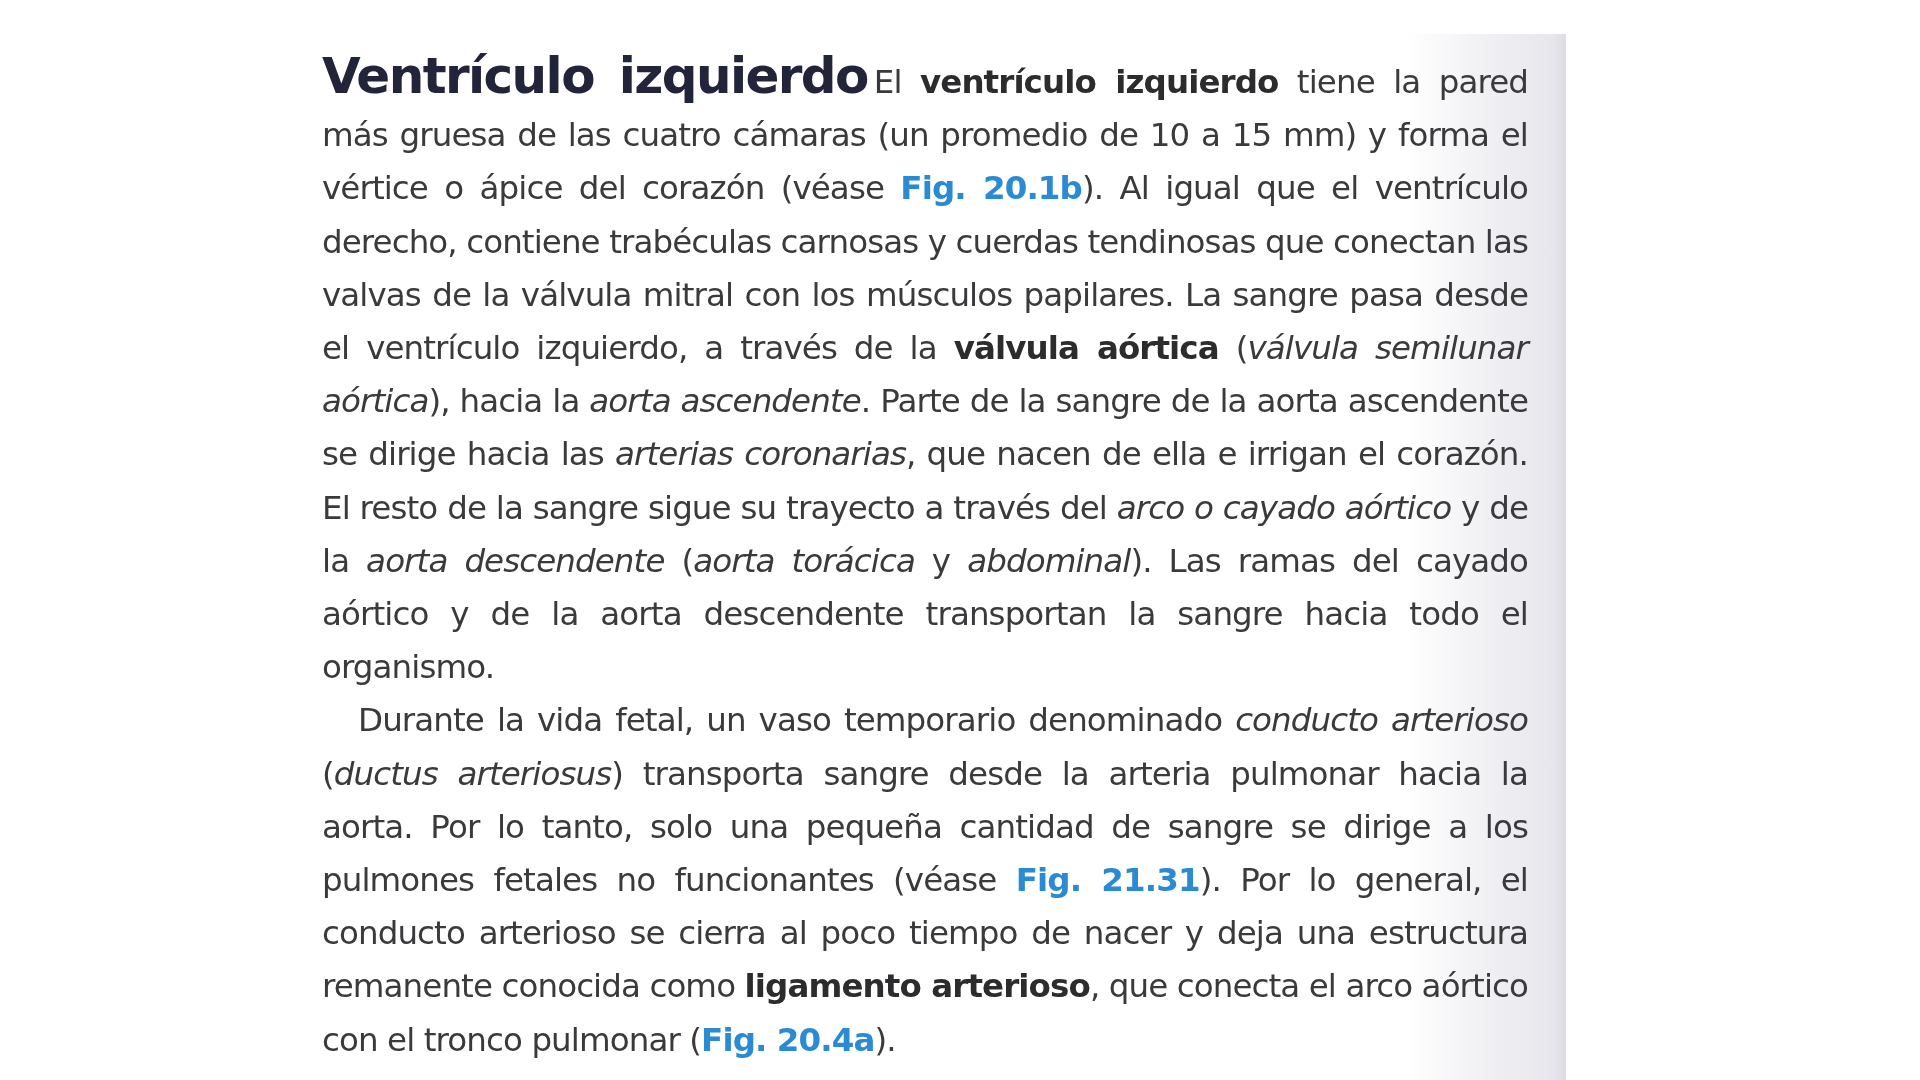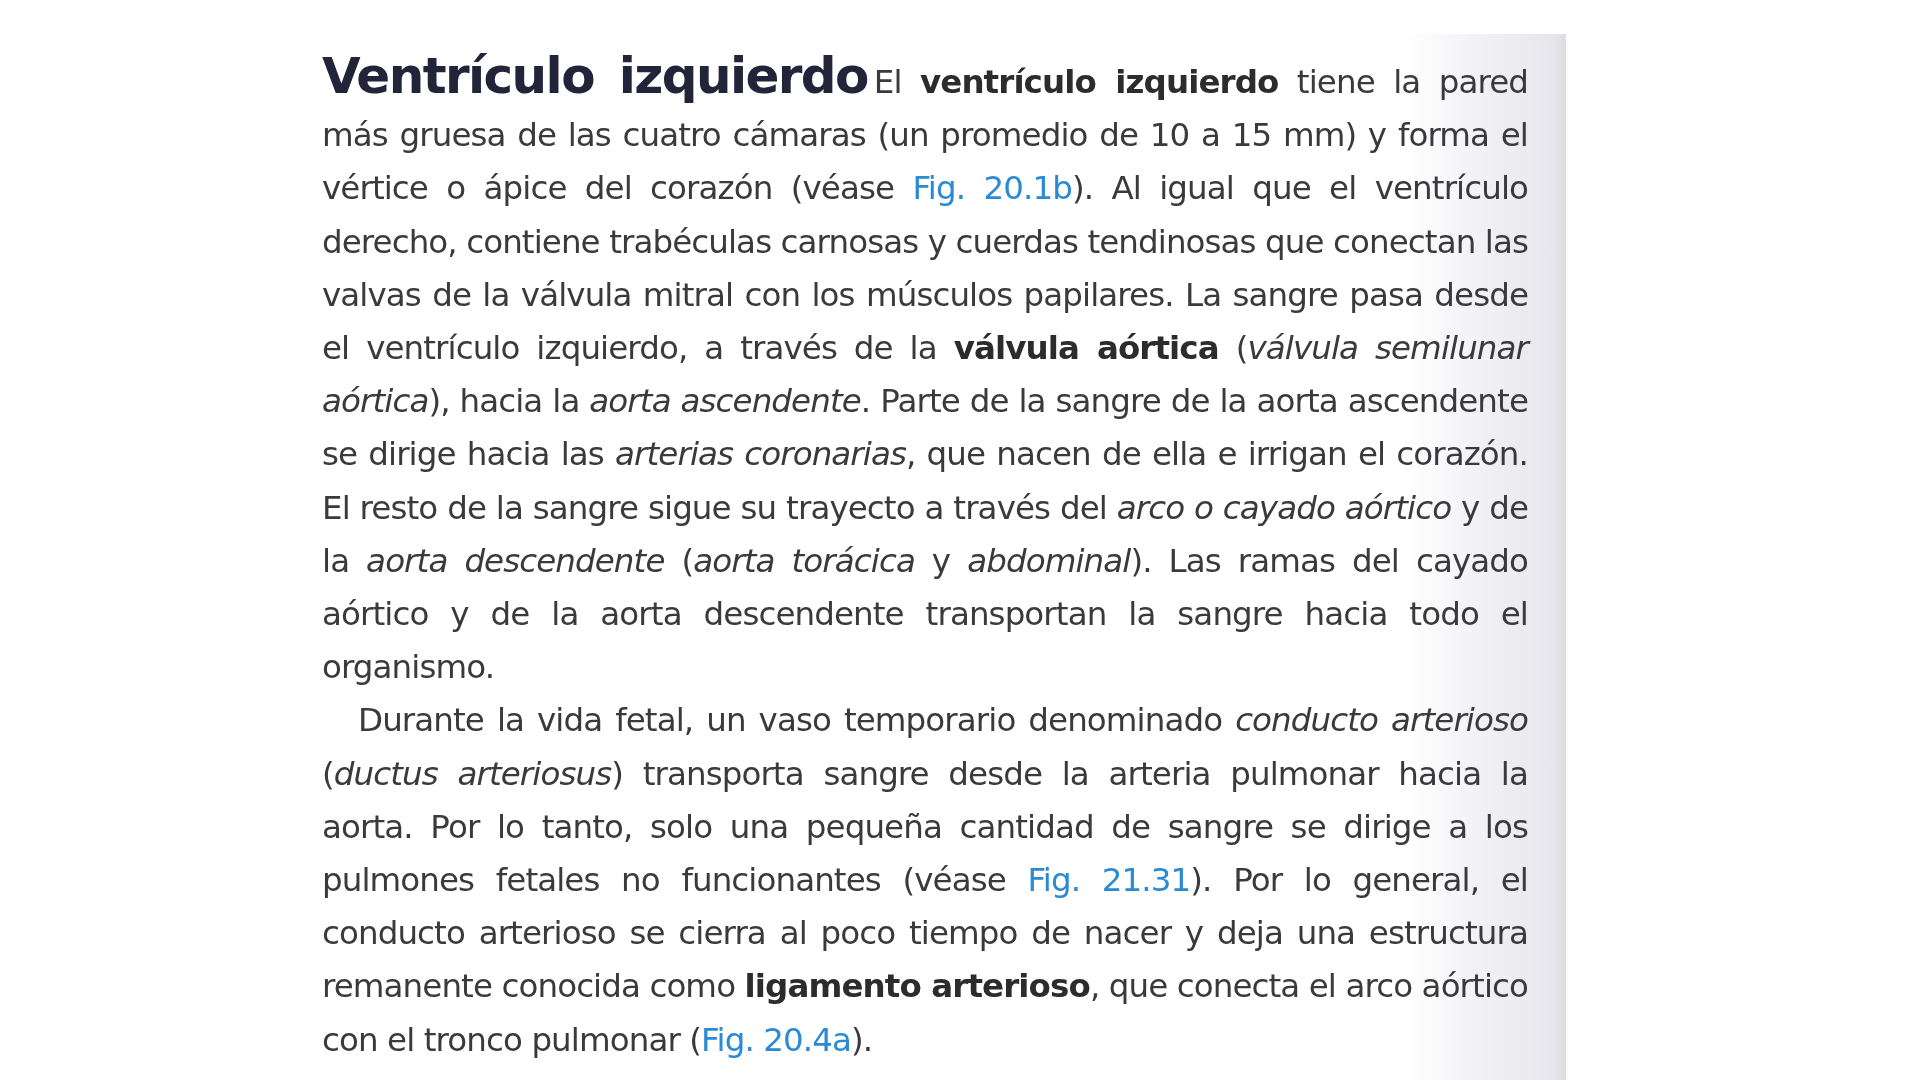--- a/index.html
+++ b/index.html
@@ -39,21 +39,21 @@
       font-weight: bold;
       font-size: 50px;
       color: #22243a;
       letter-spacing: -1.6px;
       margin-right: 6px;
     }
     .b { font-weight: bold; color: #2c2c2e; }
     .i { font-style: italic; }
     .fig {
       color: #2a8ad4;
-      font-weight: normal;
+      font-weight: bold;
     }
     .indent { text-indent: 36px; }
   </style>
 </head>
 <body>
 
 <div class="page">
   <div class="textblock">
     <p><span class="heading">Ventrículo izquierdo</span><span>El </span><span class="b">ventrículo izquierdo</span><span> tiene la pared más gruesa de las cuatro cámaras (un promedio de 10 a 15 mm) y forma el vértice o ápice del corazón (véase </span><span class="fig">Fig. 20.1b</span><span>). Al igual que el ventrículo derecho, contiene trabéculas carnosas y cuerdas tendinosas que conectan las valvas de la válvula mitral con los músculos papilares. La sangre pasa desde el ventrículo izquierdo, a través de la </span><span class="b">válvula aórtica</span><span> (</span><span class="i">válvula semilunar aórtica</span><span>), hacia la </span><span class="i">aorta ascendente</span><span>. Parte de la sangre de la aorta ascendente se dirige hacia las </span><span class="i">arterias coronarias</span><span>, que nacen de ella e irrigan el corazón. El resto de la sangre sigue su trayecto a través del </span><span class="i">arco o cayado aórtico</span><span> y de la </span><span class="i">aorta descendente</span><span> (</span><span class="i">aorta torácica</span><span> y </span><span class="i">abdominal</span><span>). Las ramas del cayado aórtico y de la aorta descendente transportan la sangre hacia todo el organismo.</span></p>
     <p class="indent"><span>Durante la vida fetal, un vaso temporario denominado </span><span class="i">conducto arterioso</span><span> (</span><span class="i">ductus arteriosus</span><span>) transporta sangre desde la arteria pulmonar hacia la aorta. Por lo tanto, solo una pequeña cantidad de sangre se dirige a los pulmones fetales no funcionantes (véase </span><span class="fig">Fig. 21.31</span><span>). Por lo general, el conducto arterioso se cierra al poco tiempo de nacer y deja una estructura remanente conocida como </span><span class="b">ligamento arterioso</span><span>, que conecta el arco aórtico con el tronco pulmonar (</span><span class="fig">Fig. 20.4a</span><span>).</span></p>

